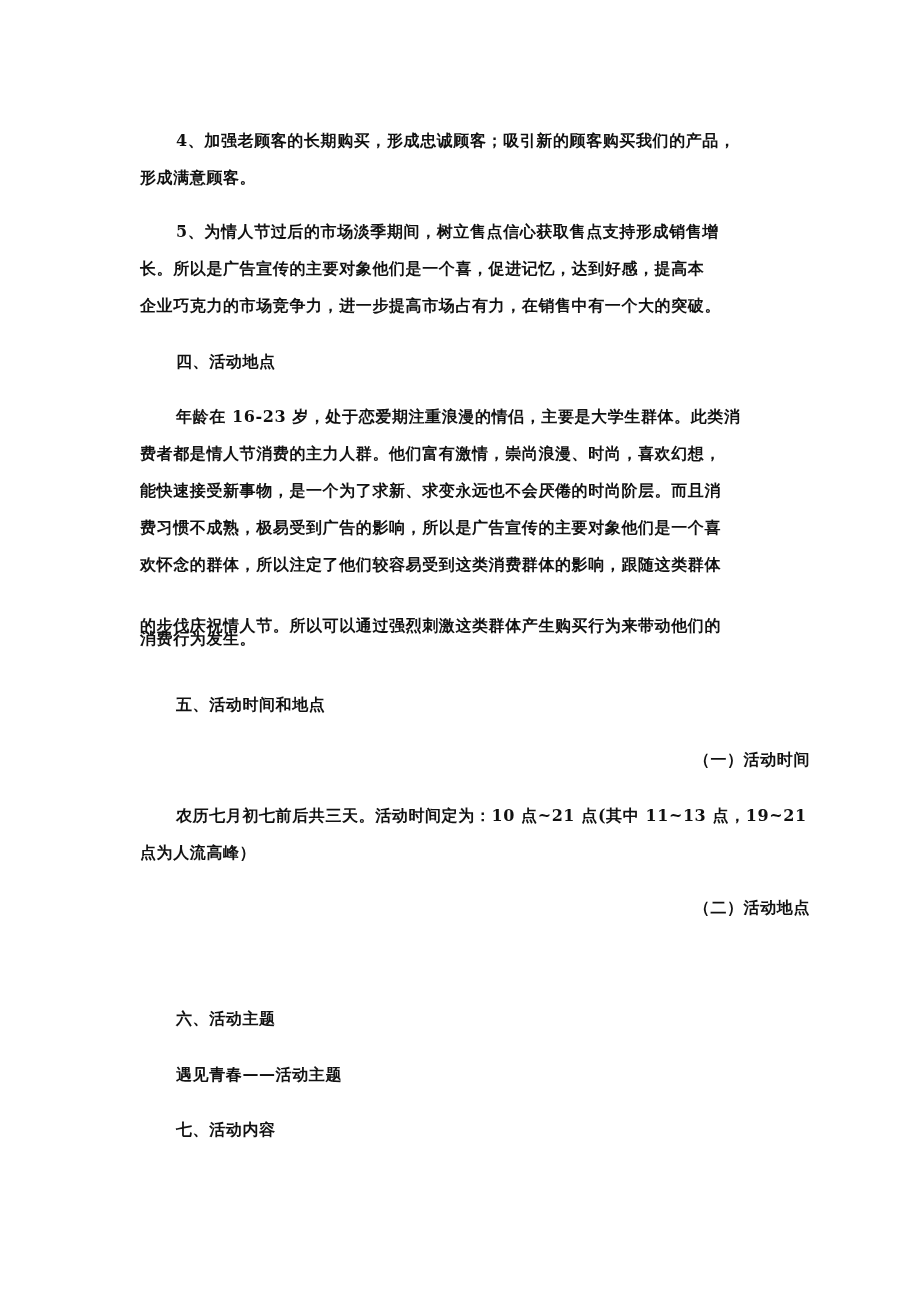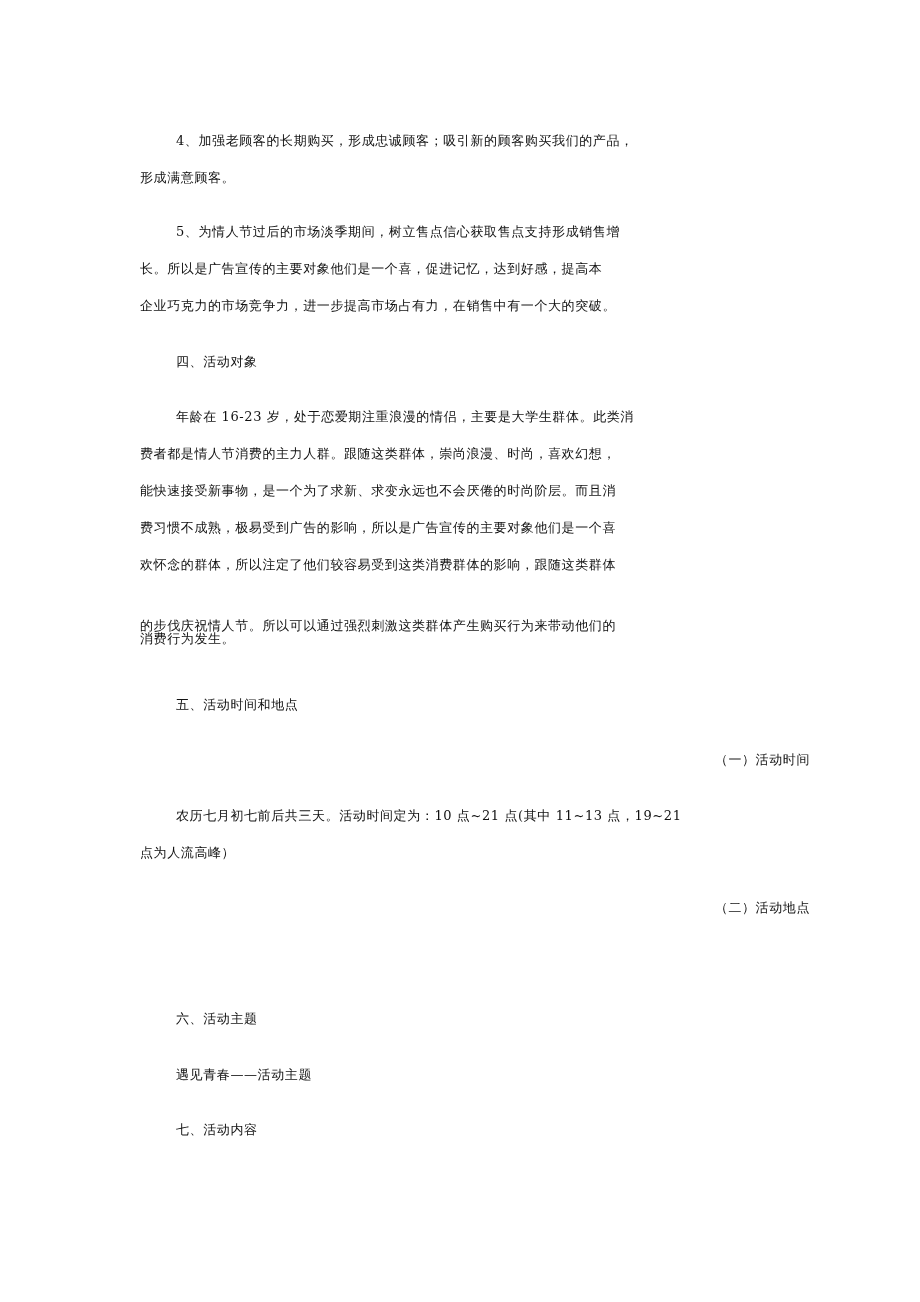--- a/index.html
+++ b/index.html
@@ -1,38 +1,38 @@
 <!DOCTYPE html>
 <html><head>
 <meta charset="utf-8">
 <style>
   html, body { margin:0; padding:0; background:#ffffff; }
   body { width:920px; height:1302px; position:relative; overflow:hidden;
          font-family: "DejaVu Serif", "Liberation Serif", serif; color:#111; }
   .page { position:absolute; left:0; top:0; width:920px; height:1302px; background:#fff; }
-  .line { position:absolute; left:140px; width:640px; font-size:13px; line-height:28px;
-          white-space:nowrap; letter-spacing:0.6px; }
+  .line { position:absolute; left:140px; width:640px; font-size:16px; line-height:28px;
+          white-space:nowrap; letter-spacing:0.6px;font-weight:bold; }
   .indent { left:176px; }
   .sub { left:170px;text-align:right; }
 </style>
 </head>
 <body>
 
 <div class="page">
   <div class="line indent" style="top:127px">4、加强老顾客的长期购买，形成忠诚顾客；吸引新的顾客购买我们的产品，</div>
   <div class="line" style="top:164px">形成满意顾客。</div>
 
   <div class="line indent" style="top:218px">5、为情人节过后的市场淡季期间，树立售点信心获取售点支持形成销售增</div>
   <div class="line" style="top:255px">长。所以是广告宣传的主要对象他们是一个喜，促进记忆，达到好感，提高本</div>
   <div class="line" style="top:292px">企业巧克力的市场竞争力，进一步提高市场占有力，在销售中有一个大的突破。</div>
 
-  <div class="line indent" style="top:348px">四、活动对象</div>
+  <div class="line indent" style="top:348px">四、活动地点</div>
 
   <div class="line indent" style="top:403px">年龄在 16-23 岁，处于恋爱期注重浪漫的情侣，主要是大学生群体。此类消</div>
-  <div class="line" style="top:440px">费者都是情人节消费的主力人群。跟随这类群体，崇尚浪漫、时尚，喜欢幻想，</div>
+  <div class="line" style="top:440px">费者都是情人节消费的主力人群。他们富有激情，崇尚浪漫、时尚，喜欢幻想，</div>
   <div class="line" style="top:477px">能快速接受新事物，是一个为了求新、求变永远也不会厌倦的时尚阶层。而且消</div>
   <div class="line" style="top:514px">费习惯不成熟，极易受到广告的影响，所以是广告宣传的主要对象他们是一个喜</div>
   <div class="line" style="top:551px">欢怀念的群体，所以注定了他们较容易受到这类消费群体的影响，跟随这类群体</div>
   <div class="line" style="top:612px">的步伐庆祝情人节。所以可以通过强烈刺激这类群体产生购买行为来带动他们的</div>
   <div class="line" style="top:625px">消费行为发生。</div>
 
   <div class="line indent" style="top:691px">五、活动时间和地点</div>
 
   <div class="line sub" style="top:746px">（一）活动时间</div>
 

